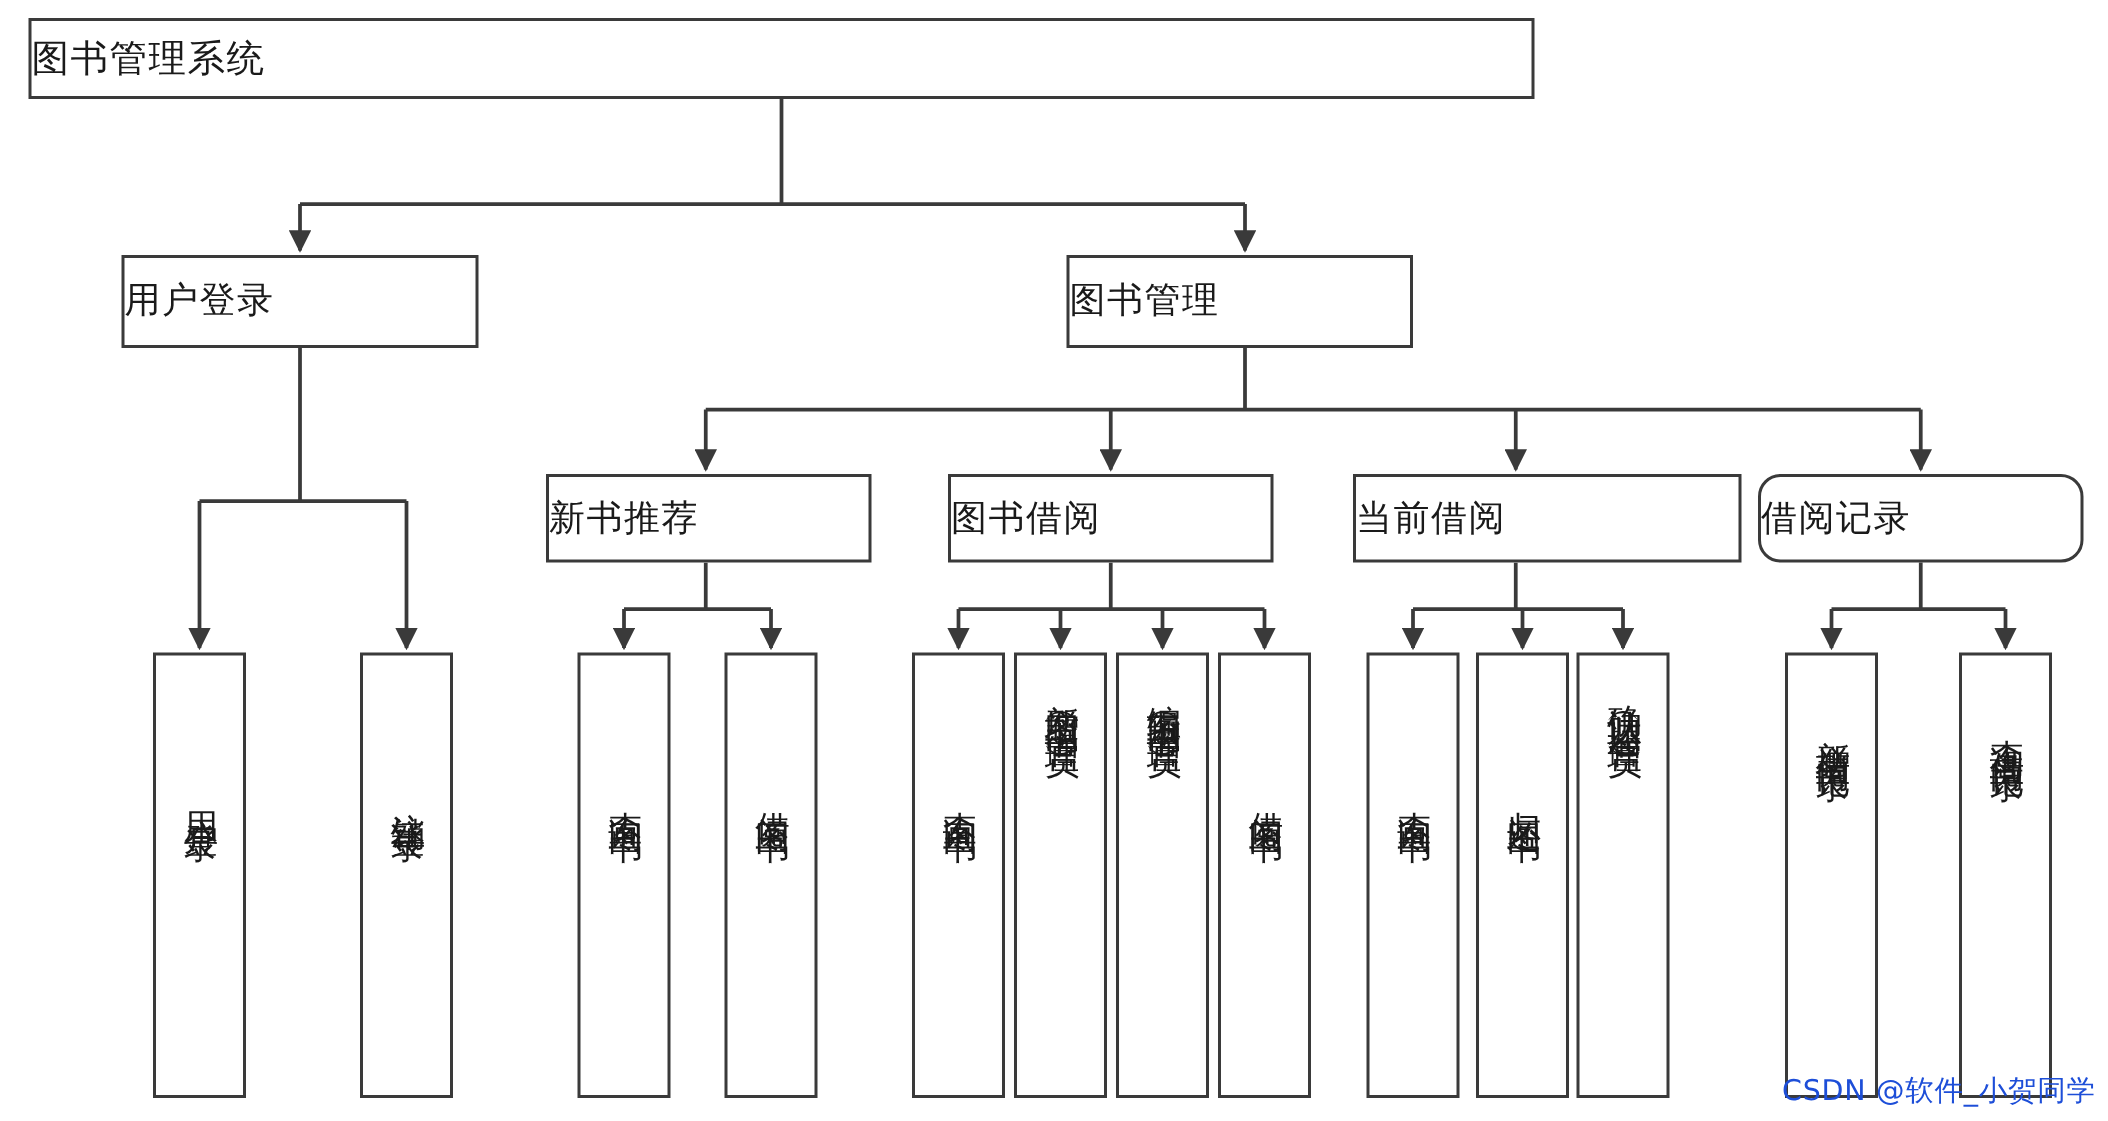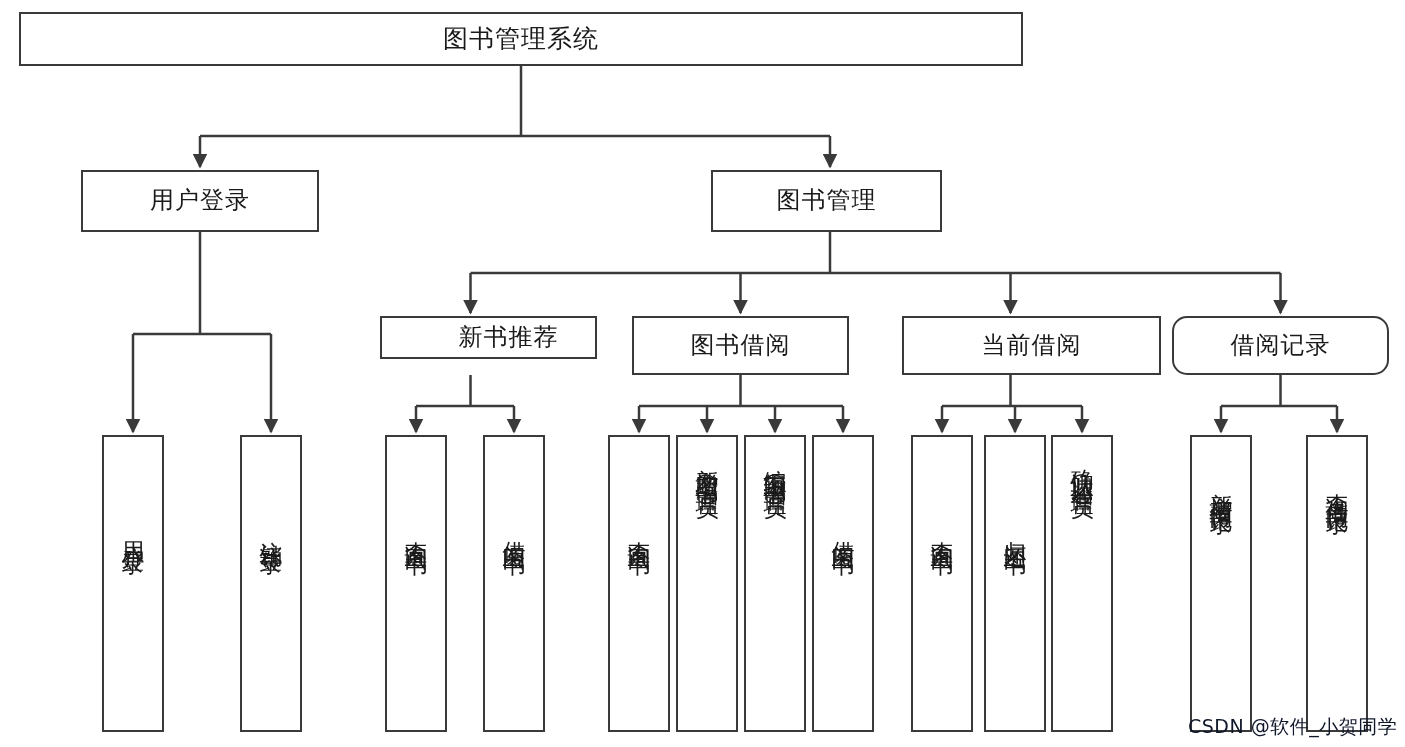--- a/index.html
+++ b/index.html
@@ -26,21 +26,20 @@
     height: 747px;
     pointer-events: none;
   }
   .node {
     position: absolute;
     box-sizing: border-box;
     background: #ffffff;
     border: 2.5px solid #3a3a3a;
     display: flex;
     align-items: center;
-    justify-content: center;
     color: #1a1a1a;
     z-index: 2;
   }
   .node-label {
     display: block;
     text-align: center;
     line-height: 1.15;
     white-space: nowrap;
   }
   
@@ -67,21 +66,21 @@
   }
   .node.vert.mid .node-label {
     margin-top: 72px;
   }
   .node.vert.mid3 .node-label {
     margin-top: 24px;
   }
   .watermark {
     position: absolute;
     font-size: 19px;
-    color: #0f172a;
+    color: #1d4ed8;
     letter-spacing: 0.5px;
     white-space: nowrap;
     z-index: 5;
   }
 </style>
 </head>
 <body>
 
 <div id="canvas">
 
@@ -124,21 +123,21 @@
   <div id="node-layer">
       <div class="node horiz root" style="left: 19px; top: 12px; width: 1004px; height: 54px;">
         <span class="node-label">图书管理系统</span>
       </div>
       <div class="node horiz" style="left: 81px; top: 170px; width: 238px; height: 62px;">
         <span class="node-label">用户登录</span>
       </div>
       <div class="node horiz" style="left: 711px; top: 170px; width: 231px; height: 62px;">
         <span class="node-label">图书管理</span>
       </div>
-      <div class="node horiz" style="left: 380px; top: 316px; width: 217px; height: 43px; padding-left: 40px;">
+      <div class="node horiz" style="left: 364px; top: 316px; width: 217px; height: 59px;">
         <span class="node-label">新书推荐</span>
       </div>
       <div class="node horiz" style="left: 632px; top: 316px; width: 217px; height: 59px;">
         <span class="node-label">图书借阅</span>
       </div>
       <div class="node horiz" style="left: 902px; top: 316px; width: 259px; height: 59px;">
         <span class="node-label">当前借阅</span>
       </div>
       <div class="node horiz" style="left: 1172px; top: 316px; width: 217px; height: 59px; border-radius: 15px;">
         <span class="node-label">借阅记录</span>

